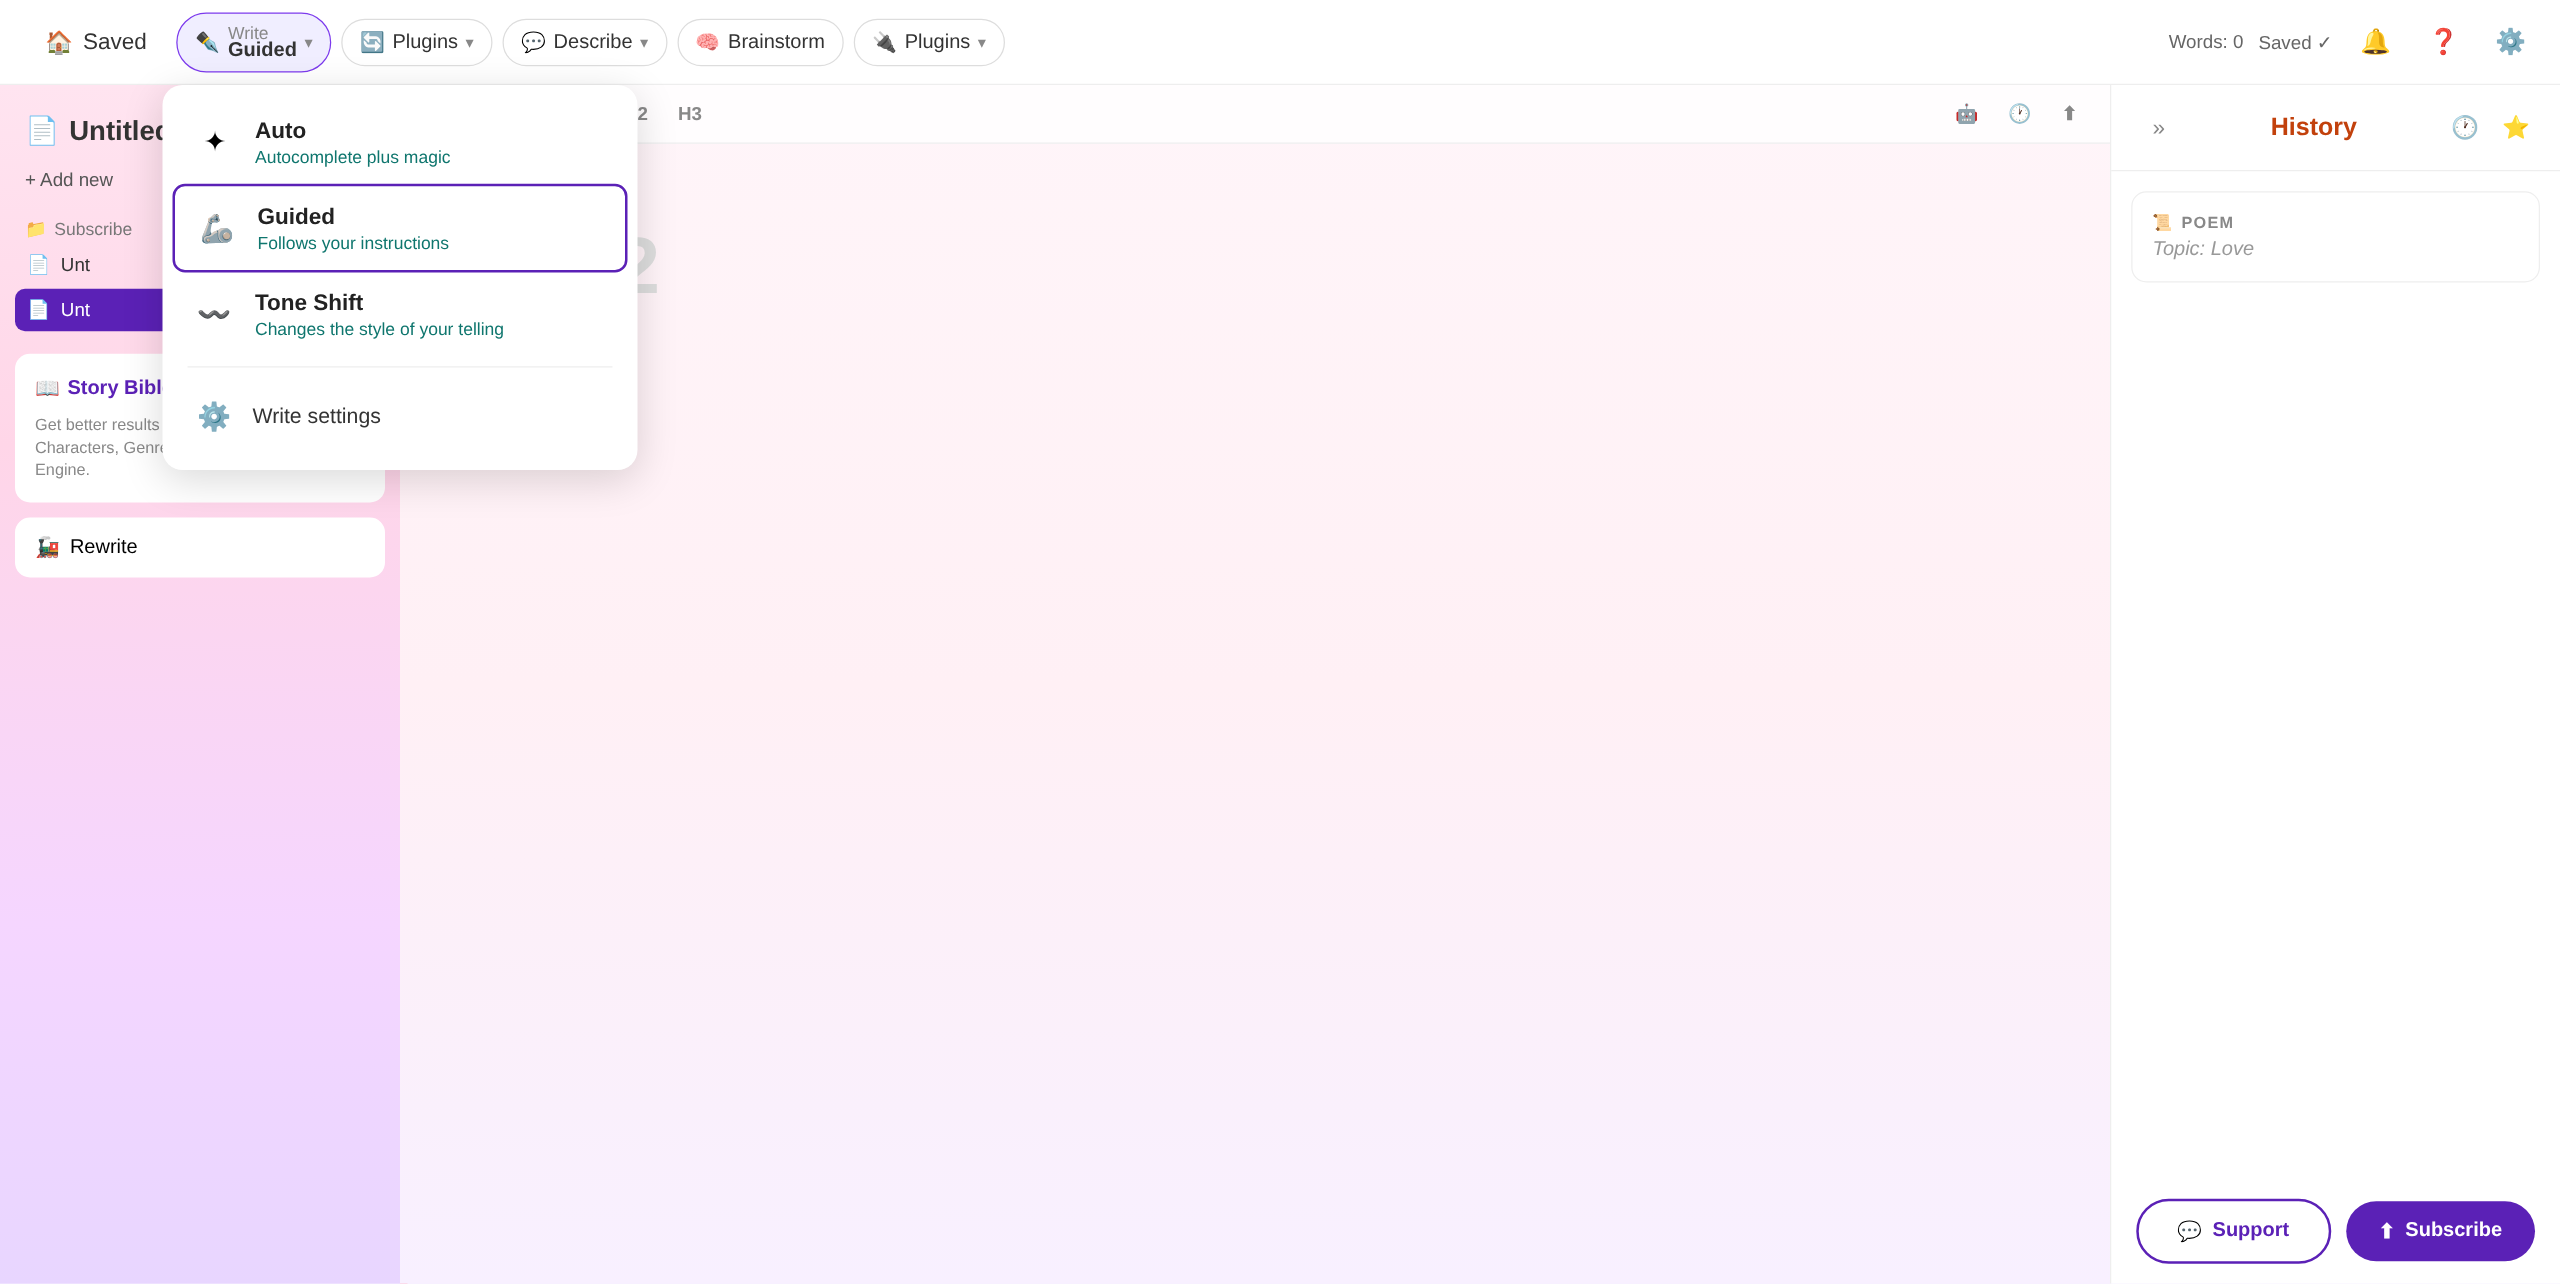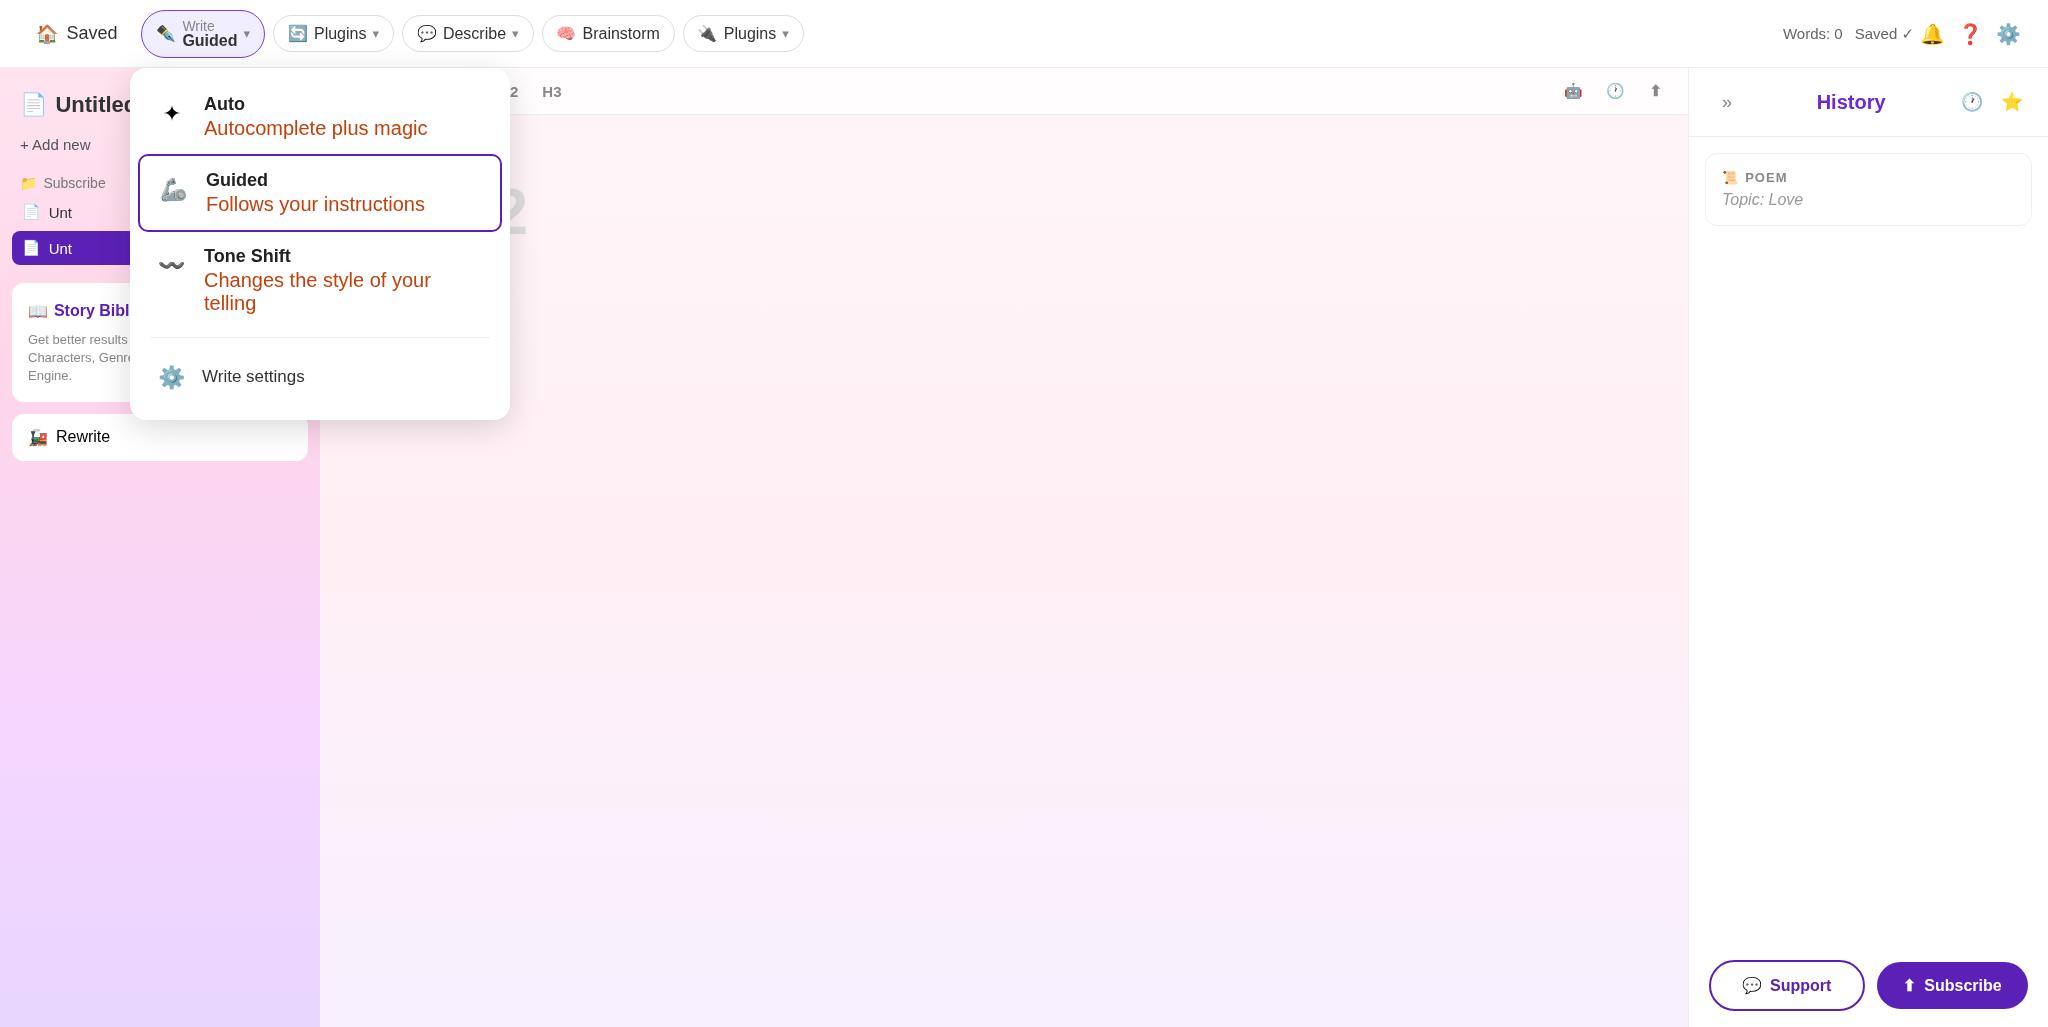--- a/index.html
+++ b/index.html
@@ -73,20 +73,21 @@
 
     .chevron-icon {
       color: #888;
       font-size: 13px;
     }
 
     .nav-right {
       margin-left: auto;
       display: flex;
       align-items: center;
+      gap: 16px;
     }
 
     .words-saved {
       display: flex;
       align-items: center;
       gap: 12px;
       color: #666;
       font-size: 15px;
     }
 
@@ -318,22 +319,22 @@
     .dropdown-text-group {
       display: flex;
       flex-direction: column;
     }
     .dropdown-item-title {
       font-size: 18px;
       font-weight: 700;
       color: #222;
     }
     .dropdown-item-desc {
-      font-size: 20px;
-      color: #c2410c;
+      font-size: 14px;
+      color: #0f766e;
       margin-top: 2px;
     }
 
     .dropdown-divider {
       height: 1px;
       background: #eee;
       margin: 8px 12px;
     }
 
     .dropdown-settings {
@@ -364,21 +365,21 @@
       display: flex;
       align-items: center;
       justify-content: space-between;
       padding: 16px 20px;
       border-bottom: 1px solid #eee;
     }
 
     .right-panel-title {
       font-size: 20px;
       font-weight: 600;
-      color: #6d28d9;
+      color: #c2410c;
     }
 
     .right-panel-icons {
       display: flex;
       align-items: center;
       gap: 10px;
     }
 
     .right-panel-icon-btn {
       cursor: pointer;

